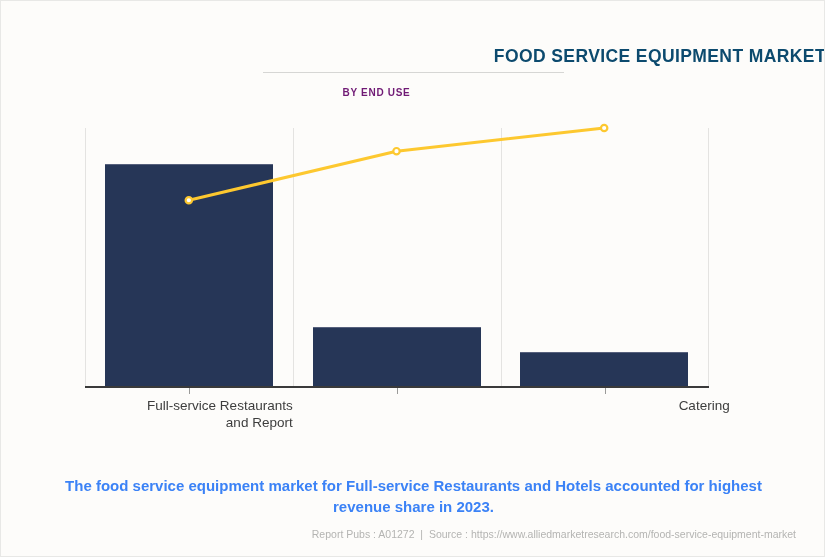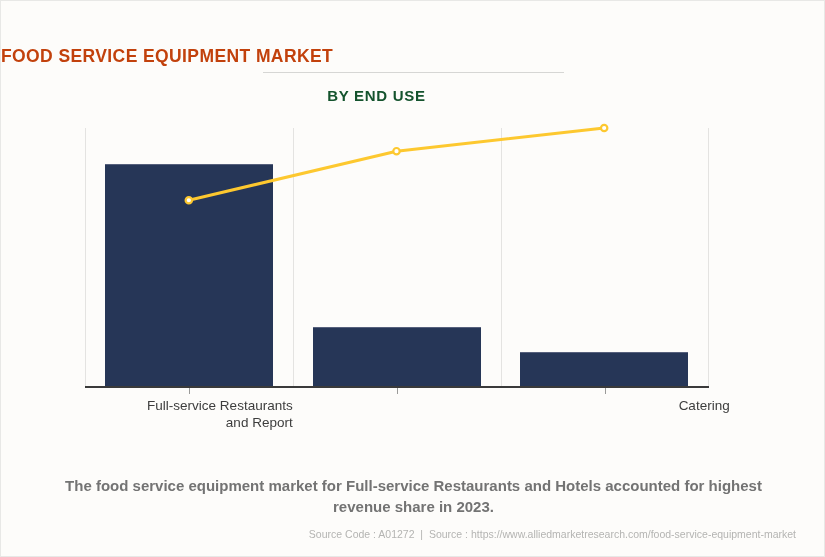--- a/index.html
+++ b/index.html
@@ -19,45 +19,45 @@
     box-sizing: border-box;
     overflow: hidden;
   }
 
   
   #chart-title {
     position: absolute;
     left: 0;
     top: 45px;
     width: 825px;
-    text-align: left;
+    text-align: right;
     font-size: 17.5px;
     font-weight: bold;
     letter-spacing: 0.4px;
-    color: #c2410c;
+    color: #0c4a6e;
     white-space: nowrap;
   }
   #title-divider {
     position: absolute;
     left: 262px;
     top: 71px;
     width: 301px;
     height: 1px;
     background: #d6d6d4;
   }
   #chart-subtitle {
     position: absolute;
     left: 0;
     top: 86px;
     width: 751px;
     text-align: center;
-    font-size: 15px;
+    font-size: 10px;
     font-weight: bold;
     letter-spacing: 0.7px;
-    color: #14532d;
+    color: #701a75;
   }
 
   
   #plot {
     position: absolute;
     left: 0;
     top: 0;
     width: 825px;
     height: 400px;
   }
@@ -111,21 +111,21 @@
 
   
   #caption {
     position: absolute;
     left: 40px;
     top: 474px;
     width: 745px;
     text-align: center;
     font-size: 15px;
     font-weight: bold;
-    color: #737373;
+    color: #3b82f6;
     line-height: 21px;
   }
   #footer {
     position: absolute;
     left: 0;
     top: 527px;
     width: 795px;
     text-align: right;
     font-size: 10.5px;
     color: #b4b4b2;
@@ -175,16 +175,16 @@
         </div>
         <div class="x-label" style="left: 521px; width: 207.667px;">
           <div>Catering</div>
         </div>
       </div>
   </div>
 
   <div id="caption">The food service equipment market for Full-service Restaurants and Hotels accounted for highest revenue share in 2023.</div>
 
   <div id="footer">
-    <span>Source Code : A01272</span><span>  |  </span><span>Source : https://www.alliedmarketresearch.com/food-service-equipment-market</span>
+    <span>Report Pubs : A01272</span><span>  |  </span><span>Source : https://www.alliedmarketresearch.com/food-service-equipment-market</span>
   </div>
 
 </div>
 
 </body></html>

